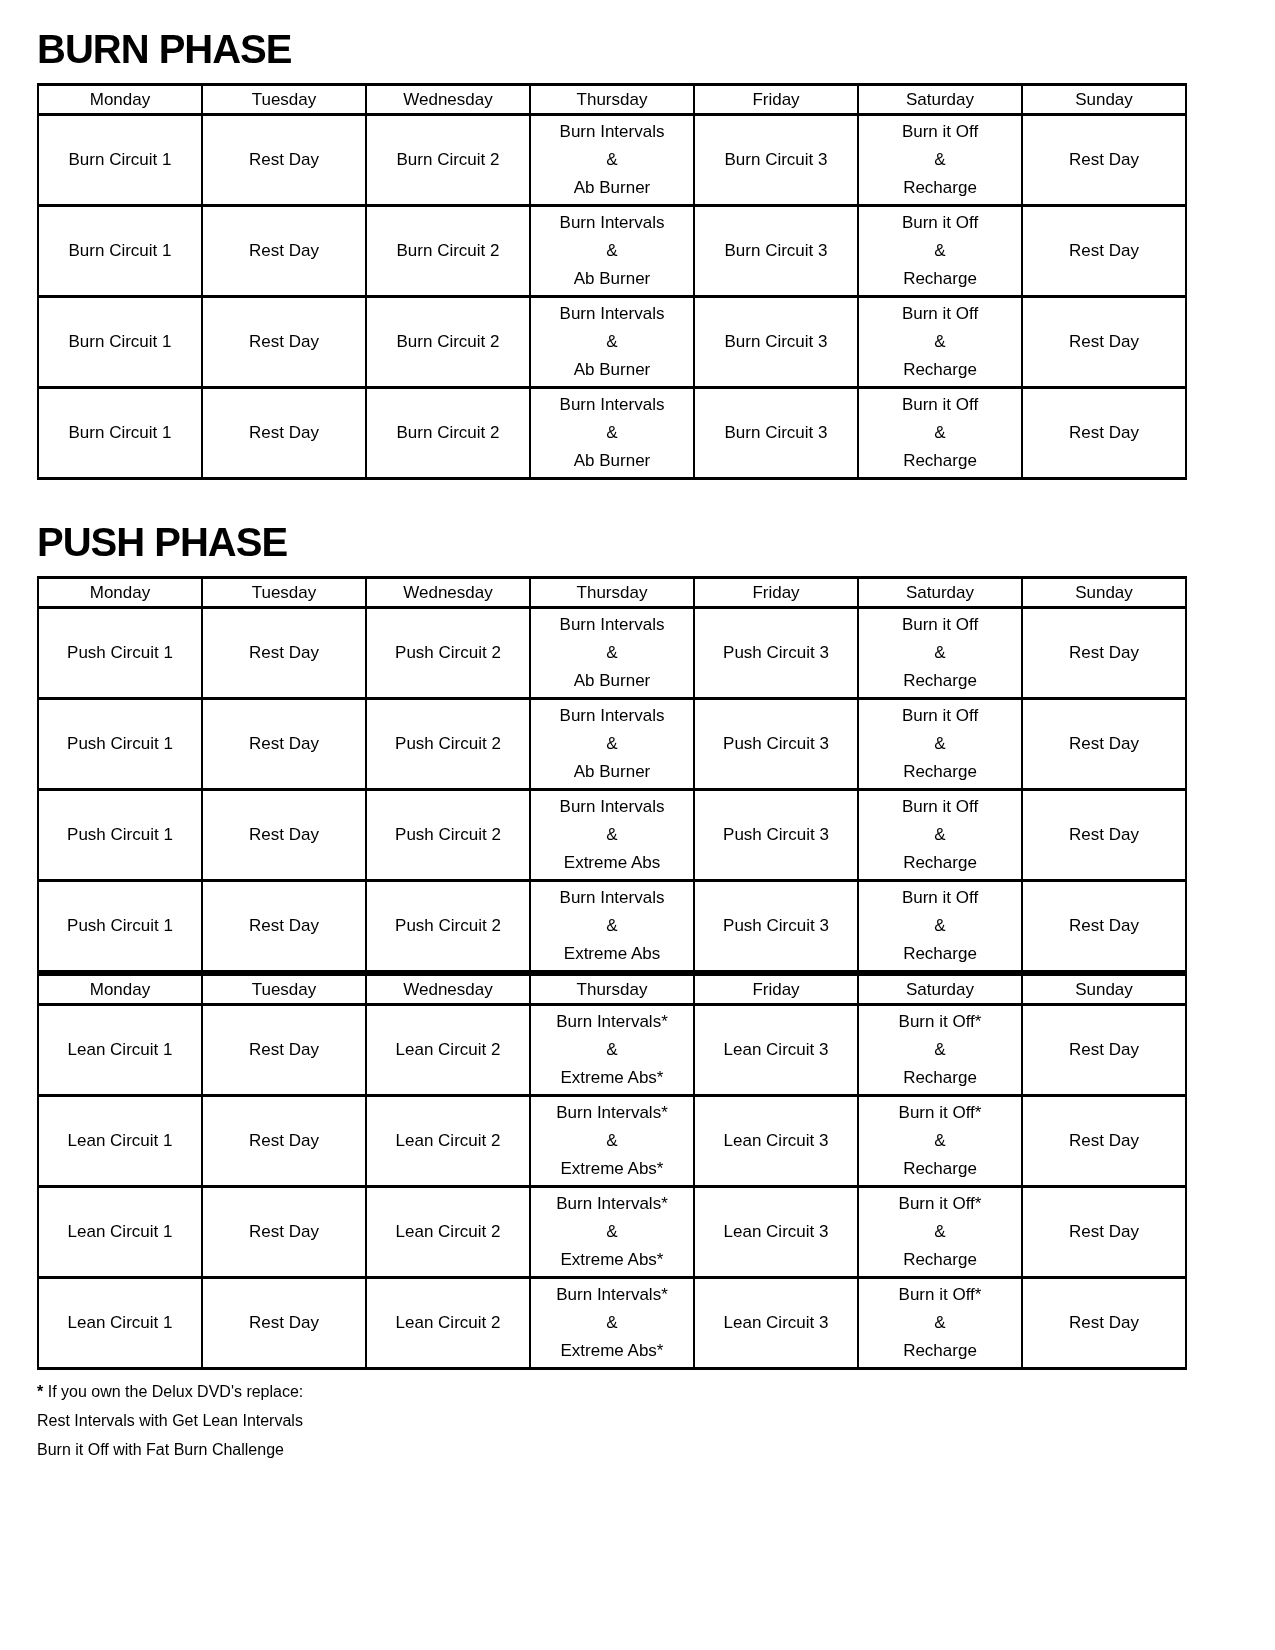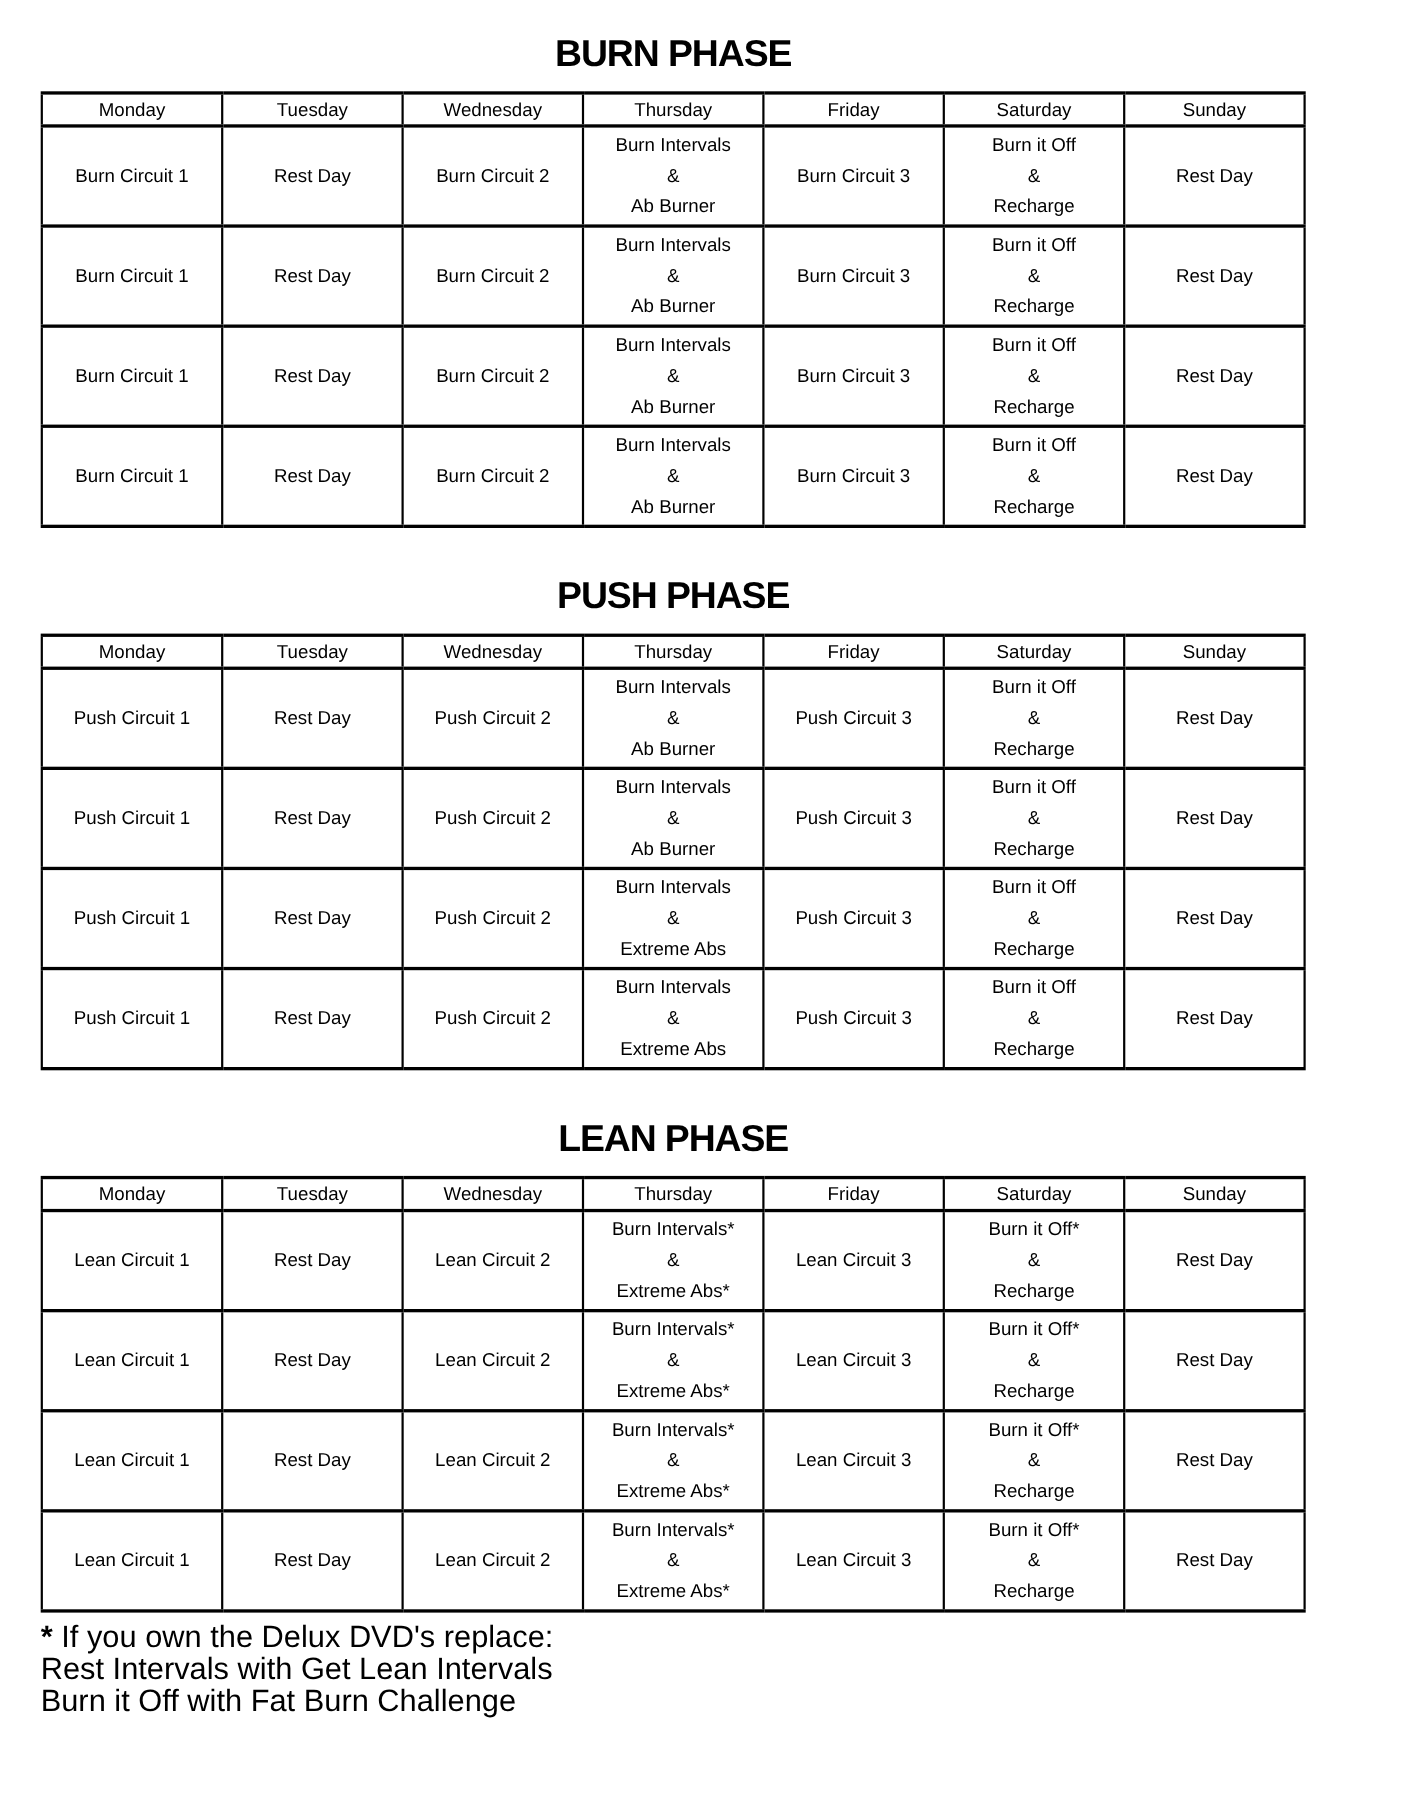--- a/index.html
+++ b/index.html
@@ -13,22 +13,21 @@
     width: 1275px;
     height: 1650px;
     overflow: hidden;
   }
   .page {
     padding: 24px 0 0 37px;
     width: 1150px;
   }
   .phase-title {
     margin: 0 0 9px 0;
-    text-align: center;
-    font-size: 34px;
+    font-size: 40px;
     line-height: 50px;
     font-weight: bold;
     letter-spacing: -1px;
     color: #000000;
   }
   .phase + .phase .phase-title {
     margin-top: 37px;
   }
   table.schedule {
     width: 1150px;
@@ -52,21 +51,21 @@
     height: 27px;
     line-height: 27px;
   }
   table.schedule td.schedule-cell {
     height: 88px;
     line-height: 28px;
     white-space: pre-line;
   }
   .footnote {
     margin-top: 7px;
-    font-size: 28px;
+    font-size: 16px;
     line-height: 29px;
     color: #000000;
   }
   .footnote p {
     margin: 0;
   }
   .fn-star {
     font-weight: bold;
   }
 </style>
@@ -211,21 +210,20 @@
             <td class="schedule-cell">Burn it Off
 &amp;
 Recharge</td>
             <td class="schedule-cell">Rest Day</td>
           </tr>
         </tbody>
     </table>
   </section>
 
   <section class="phase">
-    <h1 class="phase-title">LEAN PHASE</h1>
     <table class="schedule">
       <thead>
         <tr>
             <th class="day-header">Monday</th>
             <th class="day-header">Tuesday</th>
             <th class="day-header">Wednesday</th>
             <th class="day-header">Thursday</th>
             <th class="day-header">Friday</th>
             <th class="day-header">Saturday</th>
             <th class="day-header">Sunday</th>

